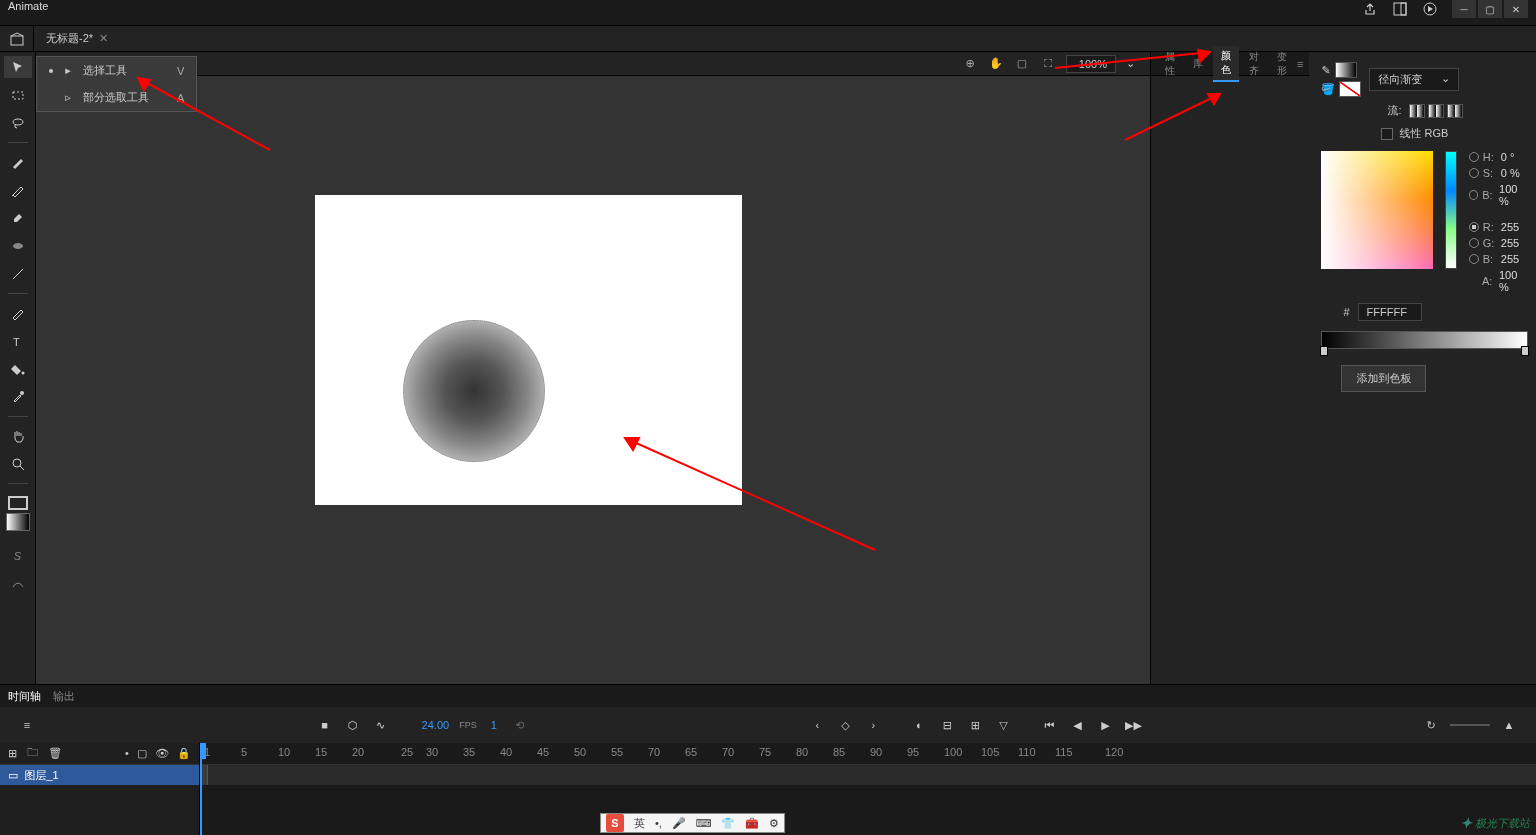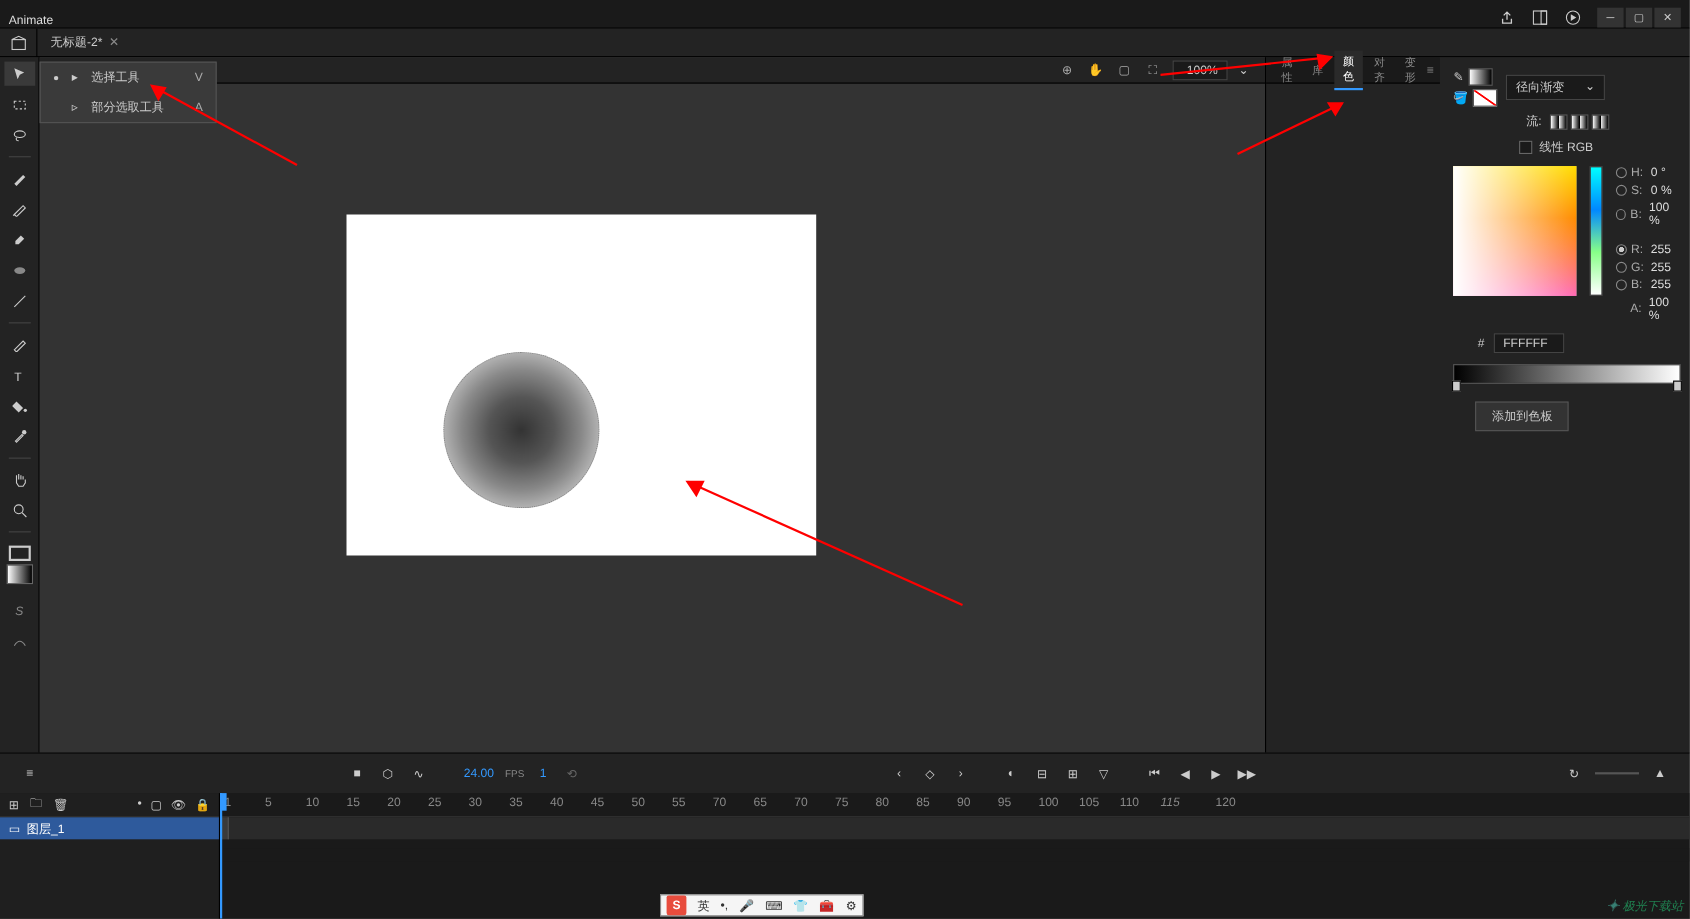--- a/index.html
+++ b/index.html
@@ -1,17 +1,17 @@
 <!DOCTYPE html>
 <html><head>
 <meta charset="utf-8">
 <style>
 * { margin: 0; padding: 0; box-sizing: border-box; font-family: "Microsoft YaHei", Arial, sans-serif; font-size: 11px; user-select: none; }
 body { background: #1a1a1a; color: #ccc; width: 1536px; height: 835px; overflow: hidden; position: relative; }
-.topbar { height: 26px; background: #1a1a1a; display: flex; align-items: flex-end; padding: 0 8px; border-bottom: 1px solid #000; }
+.topbar { height: 26px; background: #1a1a1a; display: flex; align-items: flex-start; padding: 0 8px; border-bottom: 1px solid #000; }
 .app-name { color: #ddd; font-weight: 500; padding-right: 16px; }
 .menu-bar { display: flex; gap: 2px; }
 .menu-item { padding: 4px 8px; color: #ccc; cursor: pointer; }
 .topbar-right { margin-left: auto; display: flex; align-items: center; gap: 14px; }
 .icon-btn { width: 16px; height: 16px; display: flex; align-items: center; justify-content: center; color: #aaa; cursor: pointer; }
 .win-controls { display: flex; gap: 2px; }
 .win-btn { width: 24px; height: 18px; background: #333; display: flex; align-items: center; justify-content: center; cursor: pointer; font-size: 10px; color: #ccc; }
 
 .sub-header { height: 26px; background: #232323; display: flex; align-items: center; border-bottom: 1px solid #000; }
 .corner-icon { width: 34px; height: 26px; display: flex; align-items: center; justify-content: center; border-right: 1px solid #000; }
@@ -375,20 +375,24 @@
       <div class="grad-bar">
         <div class="grad-stop" style="left:-2px"></div>
         <div class="grad-stop" style="right:-2px"></div>
       </div>
       <button class="add-swatch-btn">添加到色板</button>
     </div>
   </div>
 </div>
 
 <div class="timeline-area">
+  <div class="tl-tabs">
+    <span class="tl-tab" style="color:#fff">时间轴</span>
+    <span class="tl-tab" style="color:#888">输出</span>
+  </div>
   <div class="tl-controls">
     <div class="tl-group">
       <span class="play-btn">≡</span>
     </div>
     <div class="tl-spacer"></div>
     <div class="tl-group">
       <span class="play-btn">■</span>
       <span class="play-btn">⬡</span>
       <span class="play-btn">∿</span>
     </div>
@@ -441,39 +445,39 @@
         <span>图层_1</span>
       </div>
     </div>
     <div class="frame-ruler">
       <div class="ruler-nums" id="ruler-nums">
           <span class="ruler-tick" style="left: 4px;">1</span>
           <span class="ruler-tick" style="left: 41px;">5</span>
           <span class="ruler-tick" style="left: 78px;">10</span>
           <span class="ruler-tick" style="left: 115px;">15</span>
           <span class="ruler-tick" style="left: 152px;">20</span>
-          <span class="ruler-tick" style="left: 189px;">25</span>
+          <span class="ruler-tick" style="left: 201px;">25</span>
           <span class="ruler-tick" style="left: 226px;">30</span>
           <span class="ruler-tick" style="left: 263px;">35</span>
           <span class="ruler-tick" style="left: 300px;">40</span>
           <span class="ruler-tick" style="left: 337px;">45</span>
           <span class="ruler-tick" style="left: 374px;">50</span>
           <span class="ruler-tick" style="left: 411px;">55</span>
           <span class="ruler-tick" style="left: 448px;">70</span>
           <span class="ruler-tick" style="left: 485px;">65</span>
           <span class="ruler-tick" style="left: 522px;">70</span>
           <span class="ruler-tick" style="left: 559px;">75</span>
           <span class="ruler-tick" style="left: 596px;">80</span>
           <span class="ruler-tick" style="left: 633px;">85</span>
           <span class="ruler-tick" style="left: 670px;">90</span>
           <span class="ruler-tick" style="left: 707px;">95</span>
           <span class="ruler-tick" style="left: 744px;">100</span>
           <span class="ruler-tick" style="left: 781px;">105</span>
           <span class="ruler-tick" style="left: 818px;">110</span>
-          <span class="ruler-tick" style="left: 855px; font-style: italic;">115</span>
+          <span class="ruler-tick" style="left: 855px;">115</span>
           <span class="ruler-tick" style="left: 905px;">120</span>
         </div>
       <div class="frame-track">
         <div class="keyframe"></div>
       </div>
       <div class="playhead">
           <div class="playhead-head"></div>
         </div>
       <div class="scroll-track"></div>
     </div>

